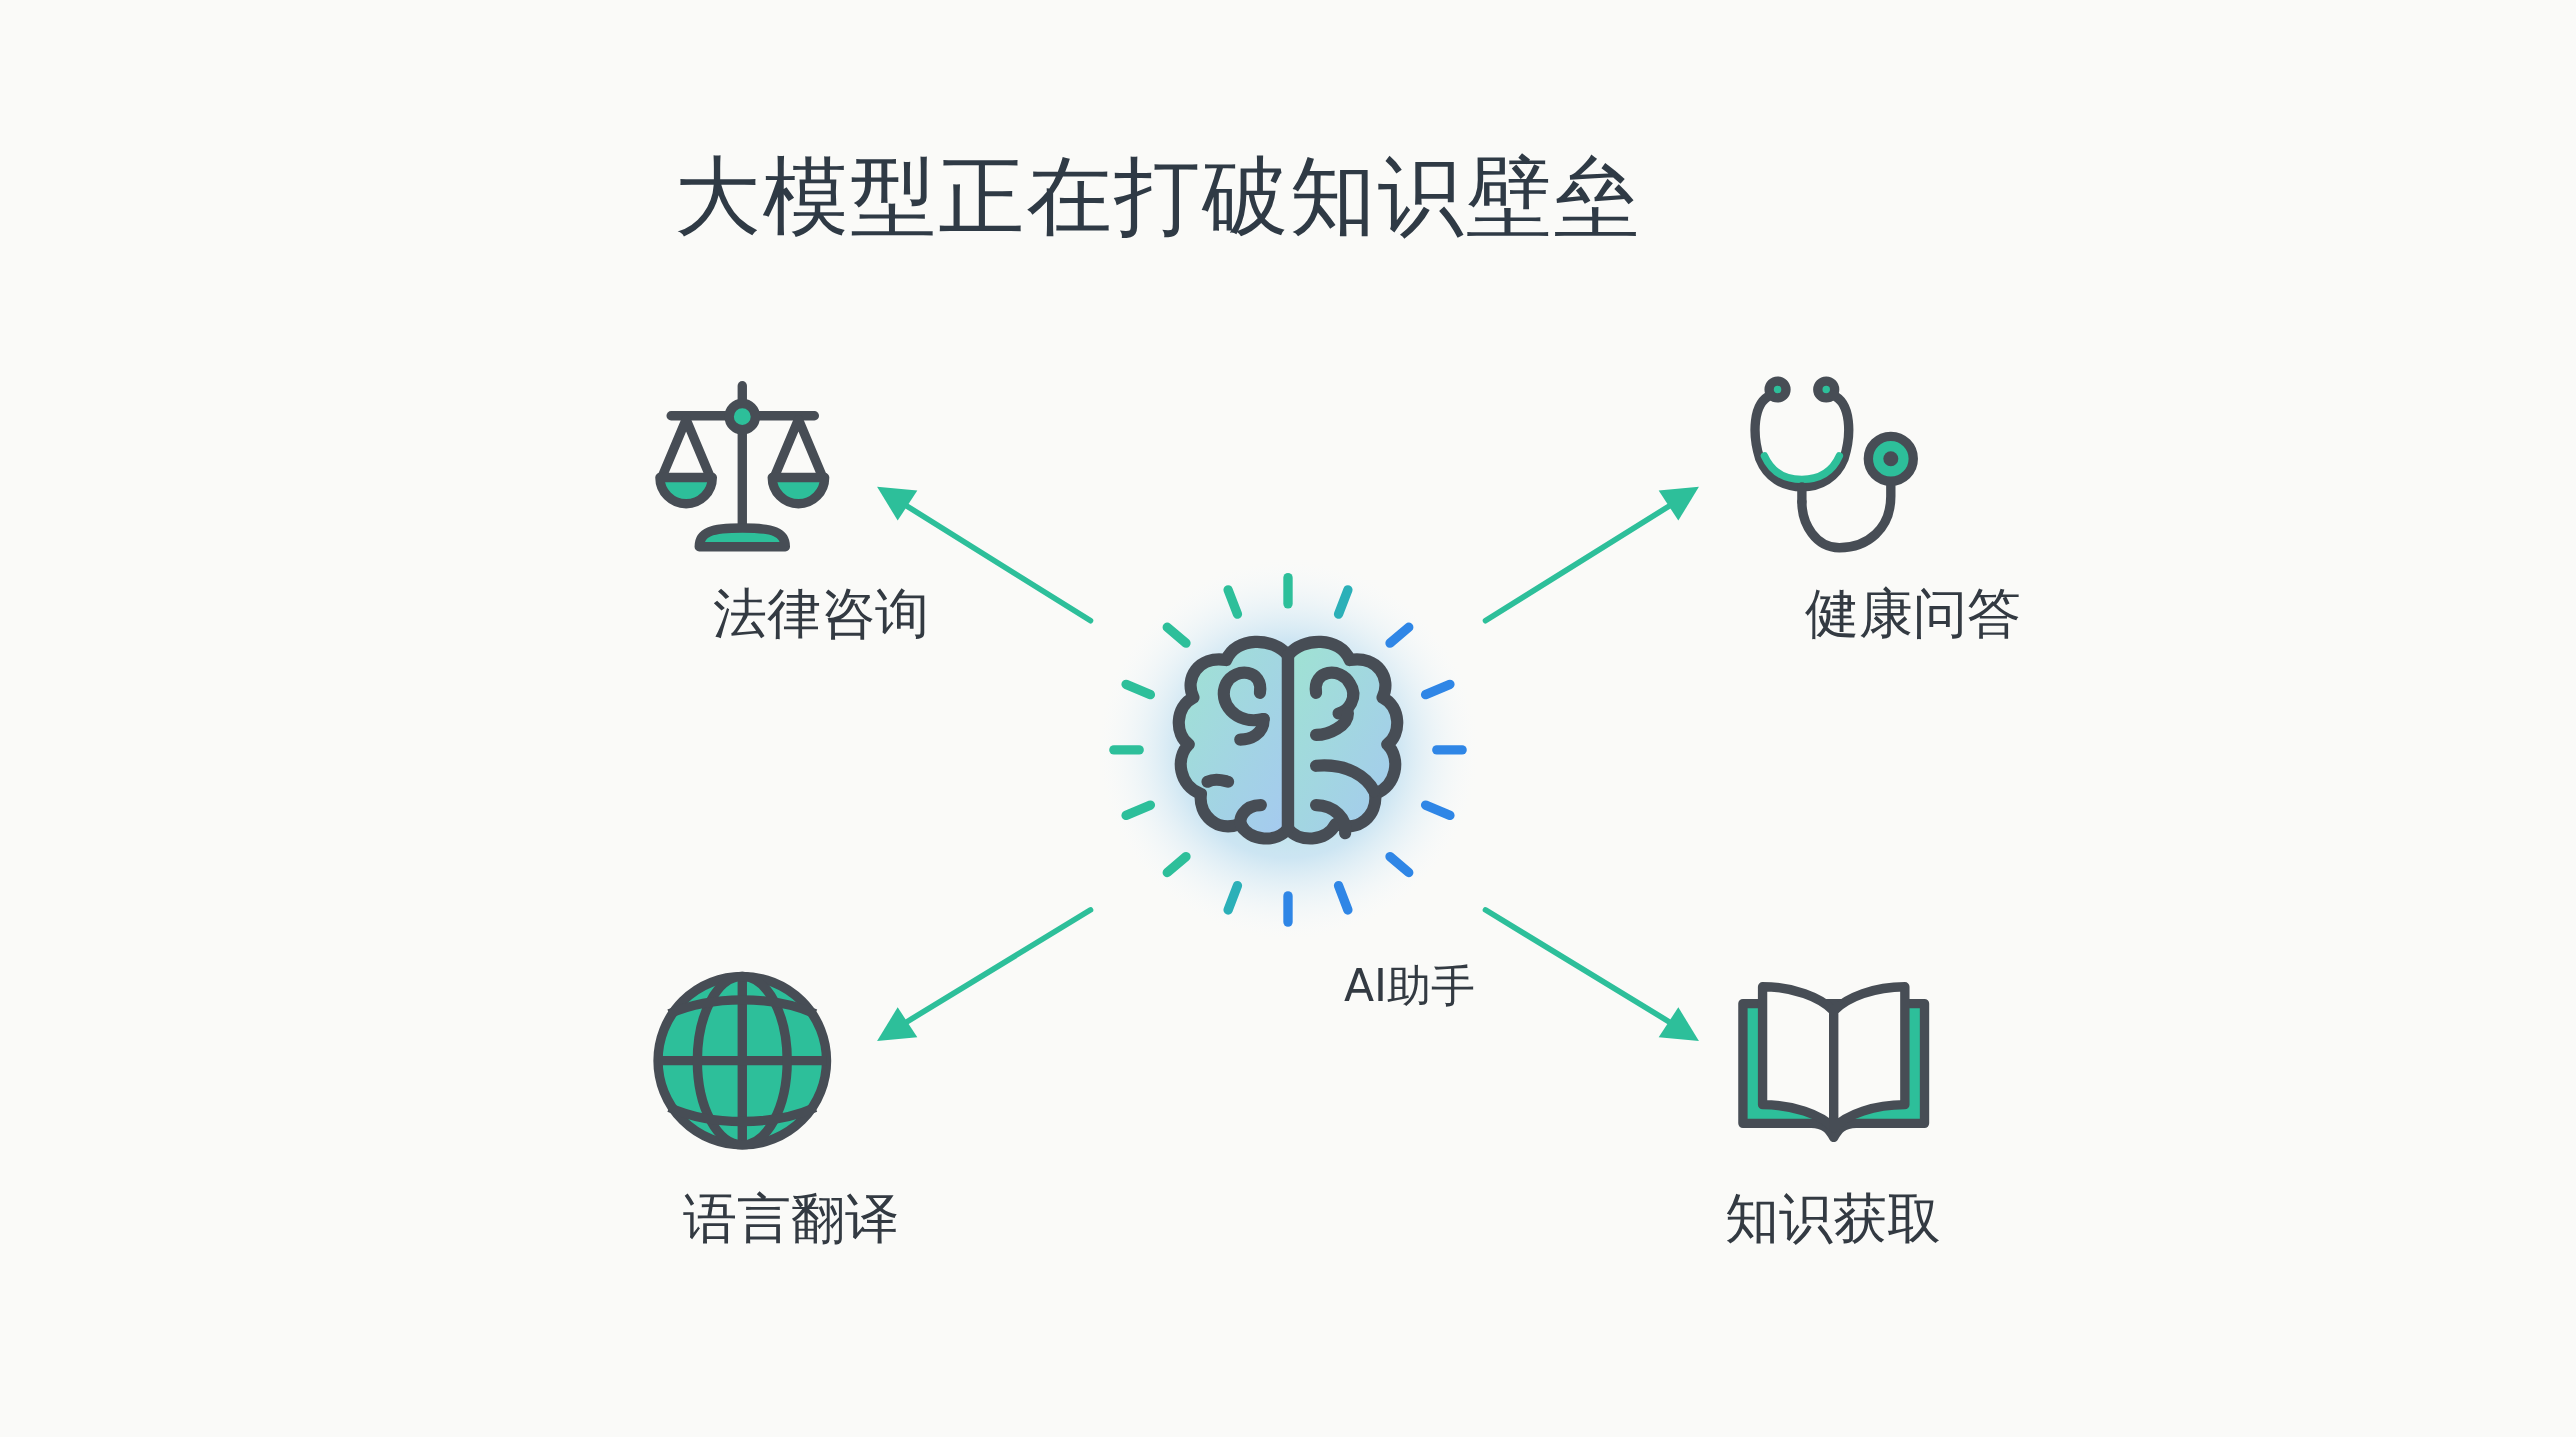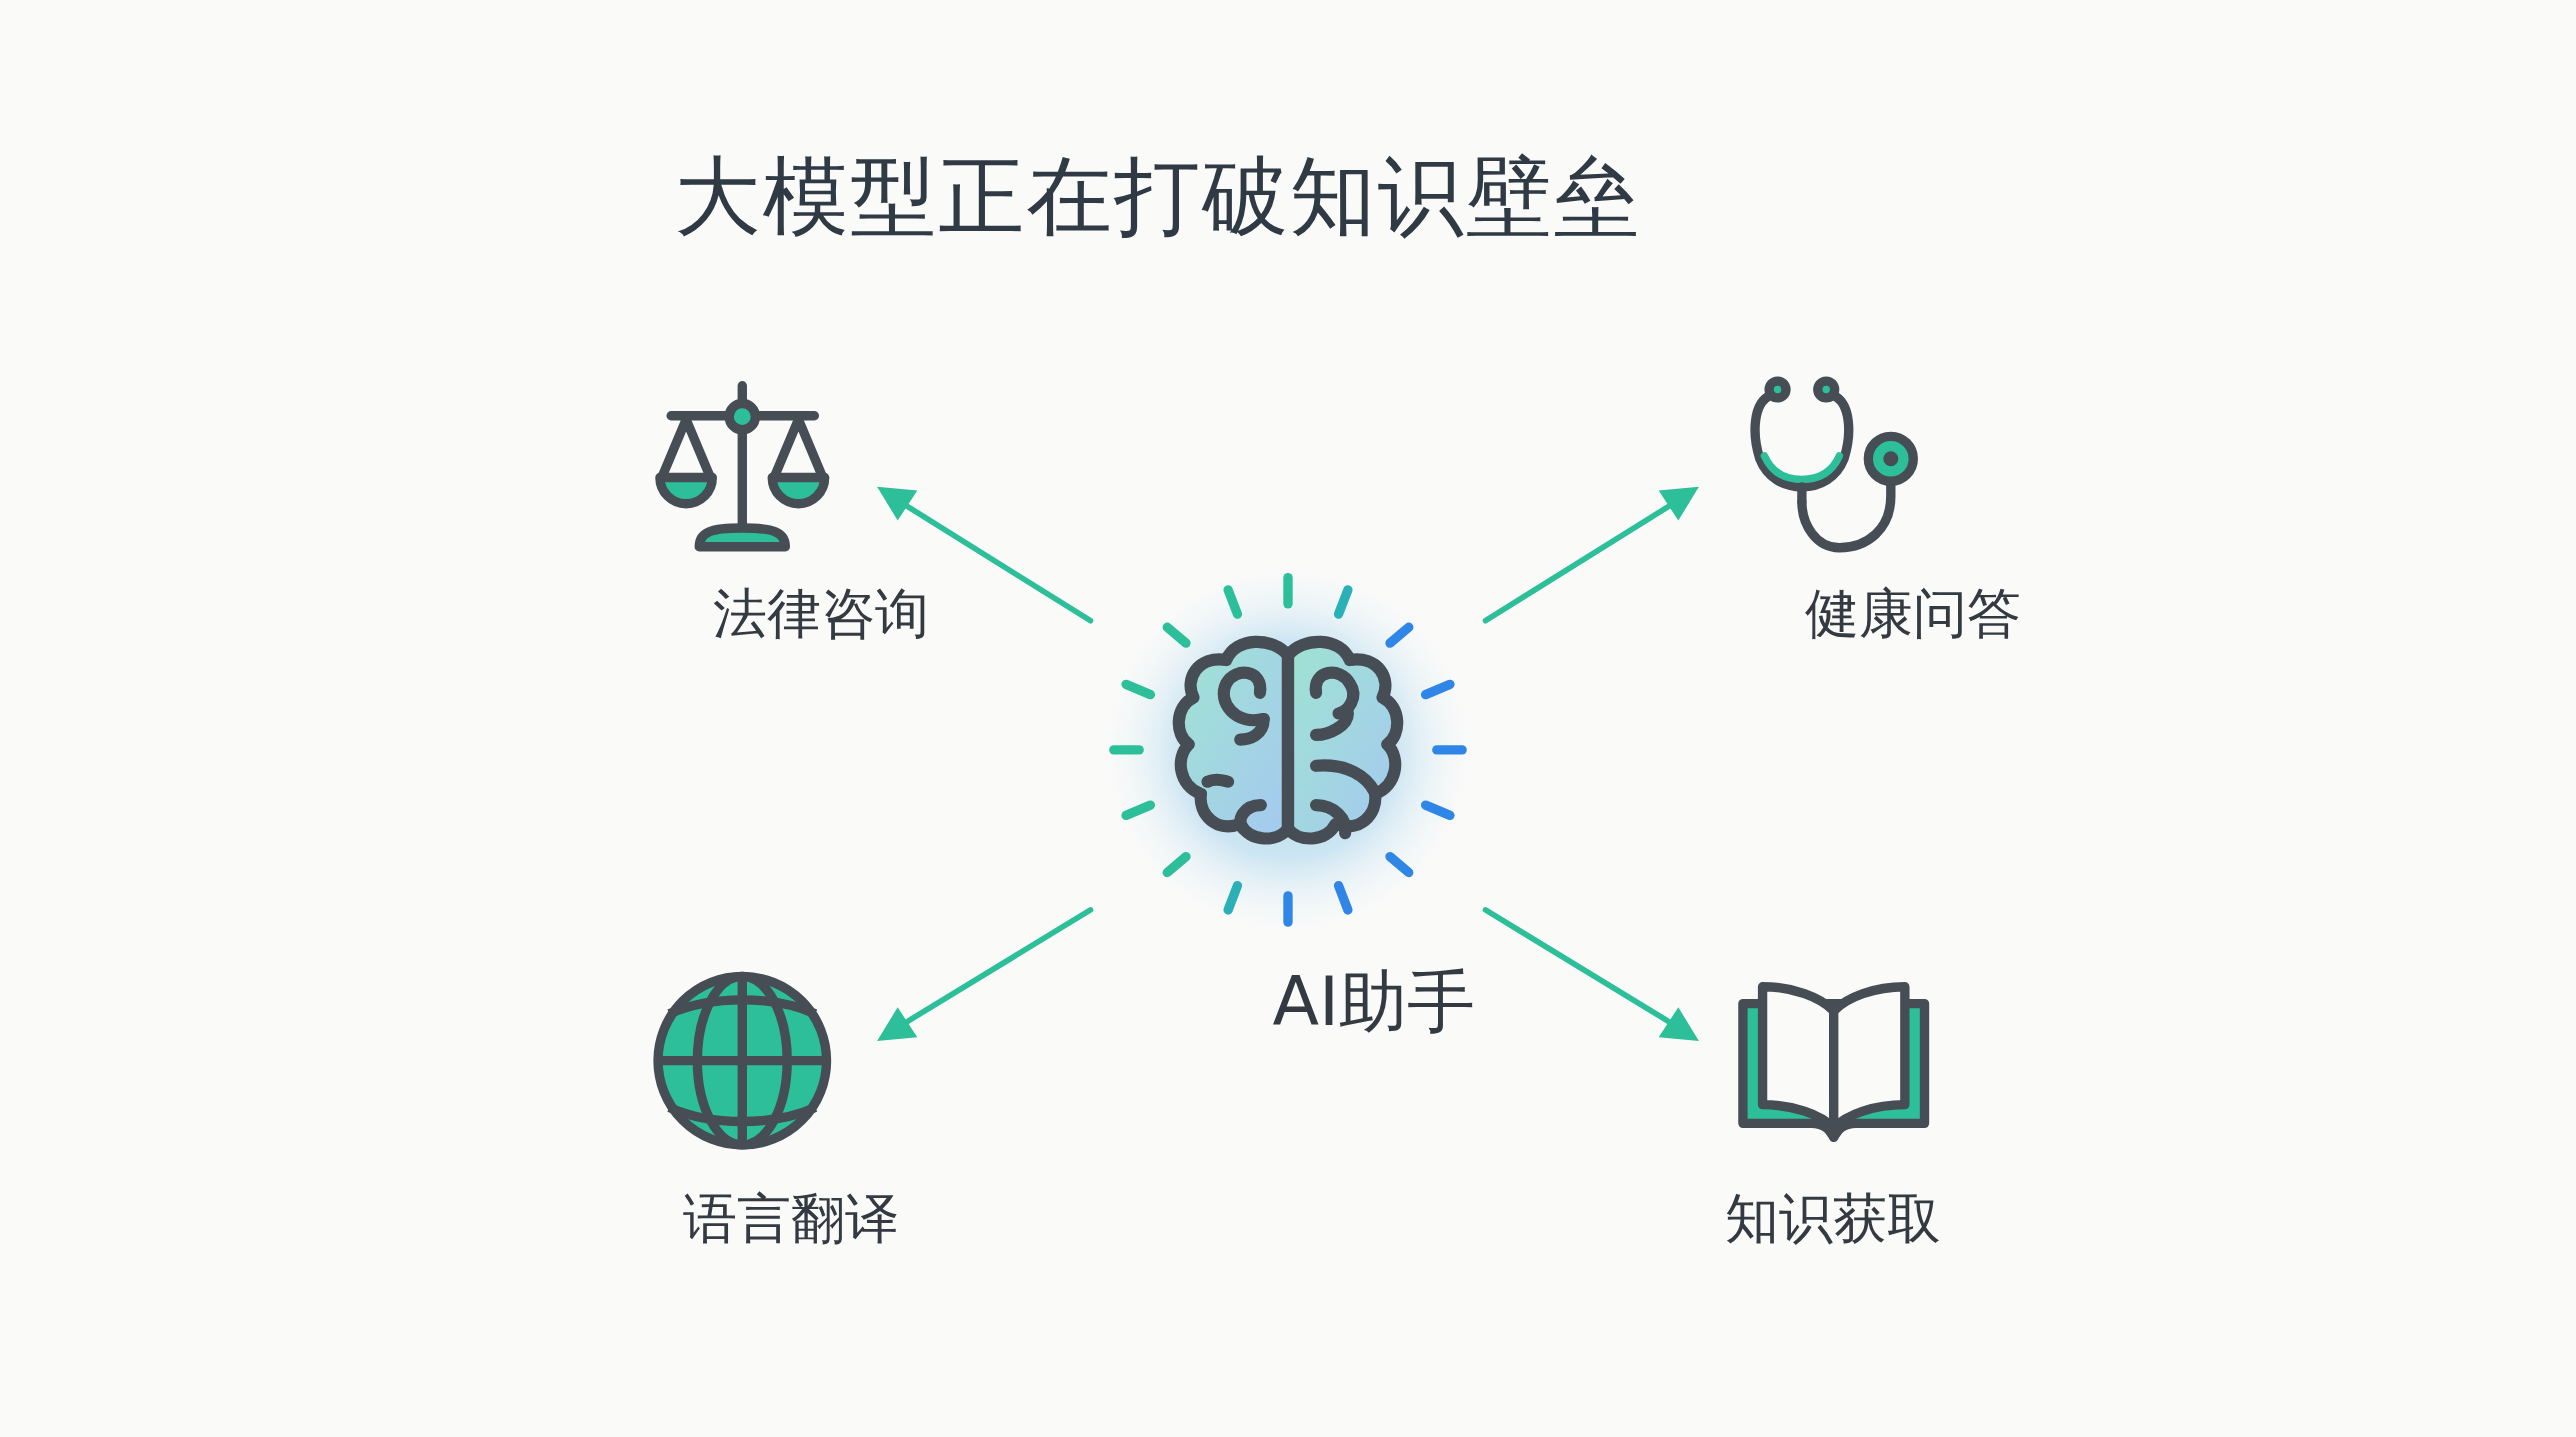--- a/index.html
+++ b/index.html
@@ -133,16 +133,16 @@
 
   <g stroke="#474d55" stroke-width="10" stroke-linejoin="round" fill="none">
     <path d="M1862,1072 L1862,1200 L1935,1200 C1950,1200 1955,1208 1959,1215 C1963,1208 1968,1200 1983,1200 L2056,1200 L2056,1072 Z" fill="#2dbf9a"></path>
     <path d="M1883,1054 C1915,1054 1945,1065 1959,1080 L1959,1205 C1945,1190 1915,1180 1883,1180 Z" fill="#fafaf8"></path>
     <path d="M2035,1054 C2003,1054 1973,1065 1959,1080 L1959,1205 C1973,1190 2003,1180 2035,1180 Z" fill="#fafaf8"></path>
   </g>
 </svg>
 
 <div class="label" style="left:555px; top:578px;">法律咨询</div>
 <div class="label" style="left:1647px; top:578px;">健康问答</div>
-<div class="label" style="left:1101px; top:957px; font-size:68px;">AI助手</div>
+<div class="label" style="left:1101px; top:957px; font-size:44px;">AI助手</div>
 <div class="label" style="left:525px; top:1183px;">语言翻译</div>
 <div class="label" style="left:1567px; top:1183px;">知识获取</div>
 
 
 </body></html>

